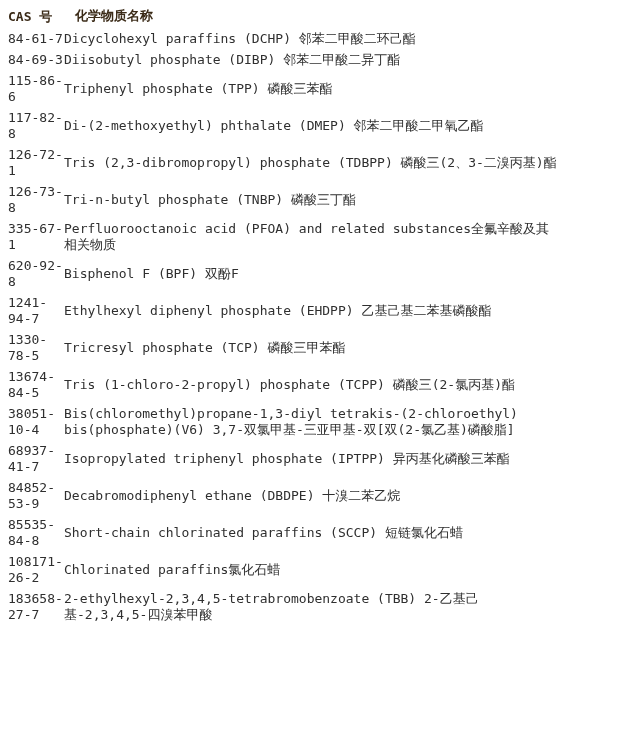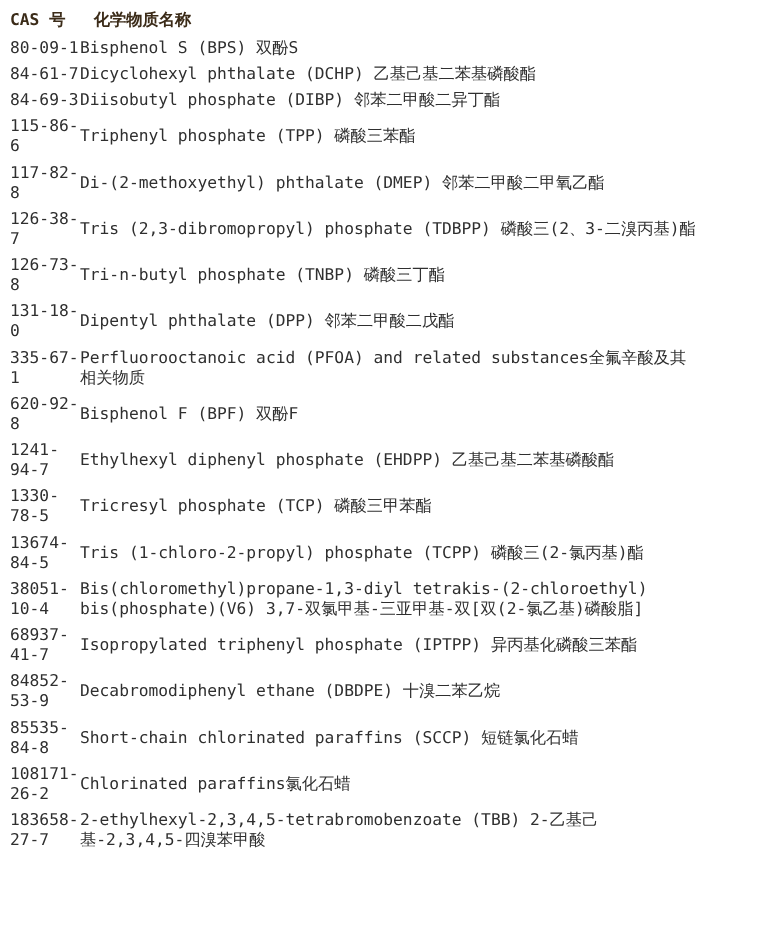--- a/index.html
+++ b/index.html
@@ -55,59 +55,51 @@
     <col class="col-cas">
     <col class="col-name">
   </colgroup>
   <thead>
     <tr>
       <th class="cas-header">CAS 号</th>
       <th class="name-header">化学物质名称</th>
     </tr>
   </thead>
   <tbody>
-  <tr>
-    <td class="cas-cell">80-09-1</td>
-    <td class="name-cell">Bisphenol S (BPS) 双酚S</td>
-  </tr>
 
   <tr>
     <td class="cas-cell">84-61-7</td>
-    <td class="name-cell">Dicyclohexyl phthalate (DCHP) 乙基己基二苯基磷酸酯</td>
+    <td class="name-cell">Dicyclohexyl paraffins (DCHP) 邻苯二甲酸二环己酯</td>
   </tr>
 
   <tr>
     <td class="cas-cell">84-69-3</td>
     <td class="name-cell">Diisobutyl phosphate (DIBP) 邻苯二甲酸二异丁酯</td>
   </tr>
 
   <tr>
     <td class="cas-cell">115-86-6</td>
     <td class="name-cell">Triphenyl phosphate (TPP) 磷酸三苯酯</td>
   </tr>
 
   <tr>
     <td class="cas-cell">117-82-8</td>
     <td class="name-cell">Di-(2-methoxyethyl) phthalate (DMEP) 邻苯二甲酸二甲氧乙酯</td>
   </tr>
 
   <tr>
-    <td class="cas-cell">126-38-7</td>
+    <td class="cas-cell">126-72-1</td>
     <td class="name-cell">Tris (2,3-dibromopropyl) phosphate (TDBPP) 磷酸三(2、3-二溴丙基)酯</td>
   </tr>
 
   <tr>
     <td class="cas-cell">126-73-8</td>
     <td class="name-cell">Tri-n-butyl phosphate (TNBP) 磷酸三丁酯</td>
   </tr>
 
-  <tr>
-    <td class="cas-cell">131-18-0</td>
-    <td class="name-cell">Dipentyl phthalate (DPP) 邻苯二甲酸二戊酯</td>
-  </tr>
 
   <tr>
     <td class="cas-cell">335-67-1</td>
     <td class="name-cell">Perfluorooctanoic acid (PFOA) and related substances全氟辛酸及其相关物质</td>
   </tr>
 
   <tr>
     <td class="cas-cell">620-92-8</td>
     <td class="name-cell">Bisphenol F (BPF) 双酚F</td>
   </tr>

